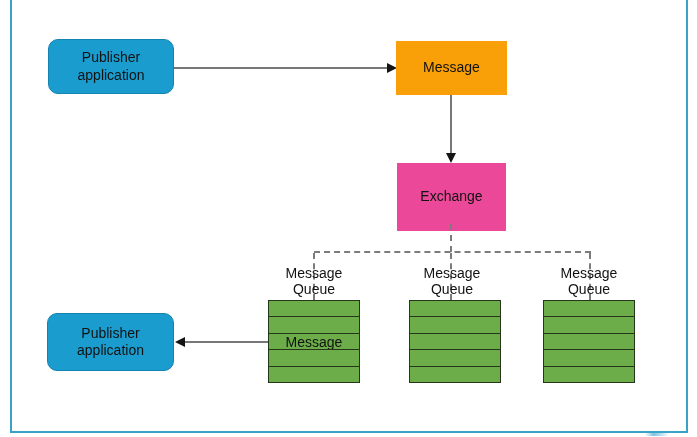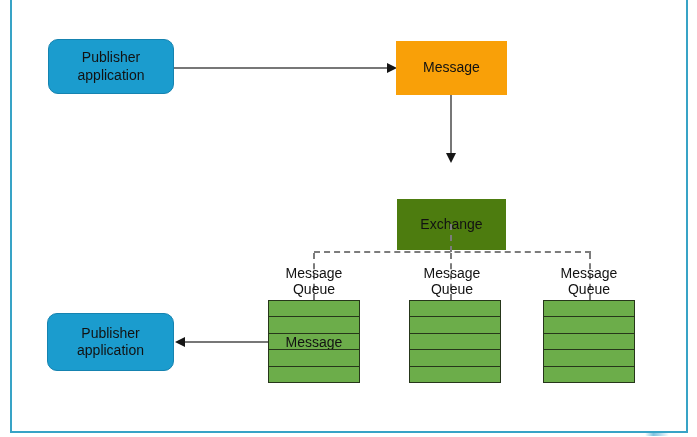--- a/index.html
+++ b/index.html
@@ -15,21 +15,21 @@
   
   .node{
     position:absolute;display:flex;align-items:center;justify-content:center;
     text-align:center;font-size:14px;line-height:1.25;white-space:pre-line;
     box-sizing:border-box;
   }
   .blue-node{background:#1b9cce;border:1px solid #1583b0;border-radius:10px;}
   #publisher{left:48px;top:39px;width:126px;height:55px;}
   #consumer{left:47px;top:313px;width:127px;height:58px;}
   #message{left:396px;top:41px;width:111px;height:54px;background:#f9a008;}
-  #exchange{left:397px;top:163px;width:109px;height:51px;background:#4d7c0f;margin-top:36px;}
+  #exchange{left:397px;top:163px;width:109px;height:68px;background:#ec4899;}
 
   
   .line{position:absolute;background:#777777;}
   #arrow-pub-line{left:174px;top:67px;width:214px;height:2px;}
   #arrow-msg-line{left:450px;top:95px;width:2px;height:60px;}
   #arrow-con-line{left:184px;top:341px;width:84px;height:2px;}
 
   
   .tri{position:absolute;width:0;height:0;}
   #arrow-pub-head{left:387px;top:63px;

